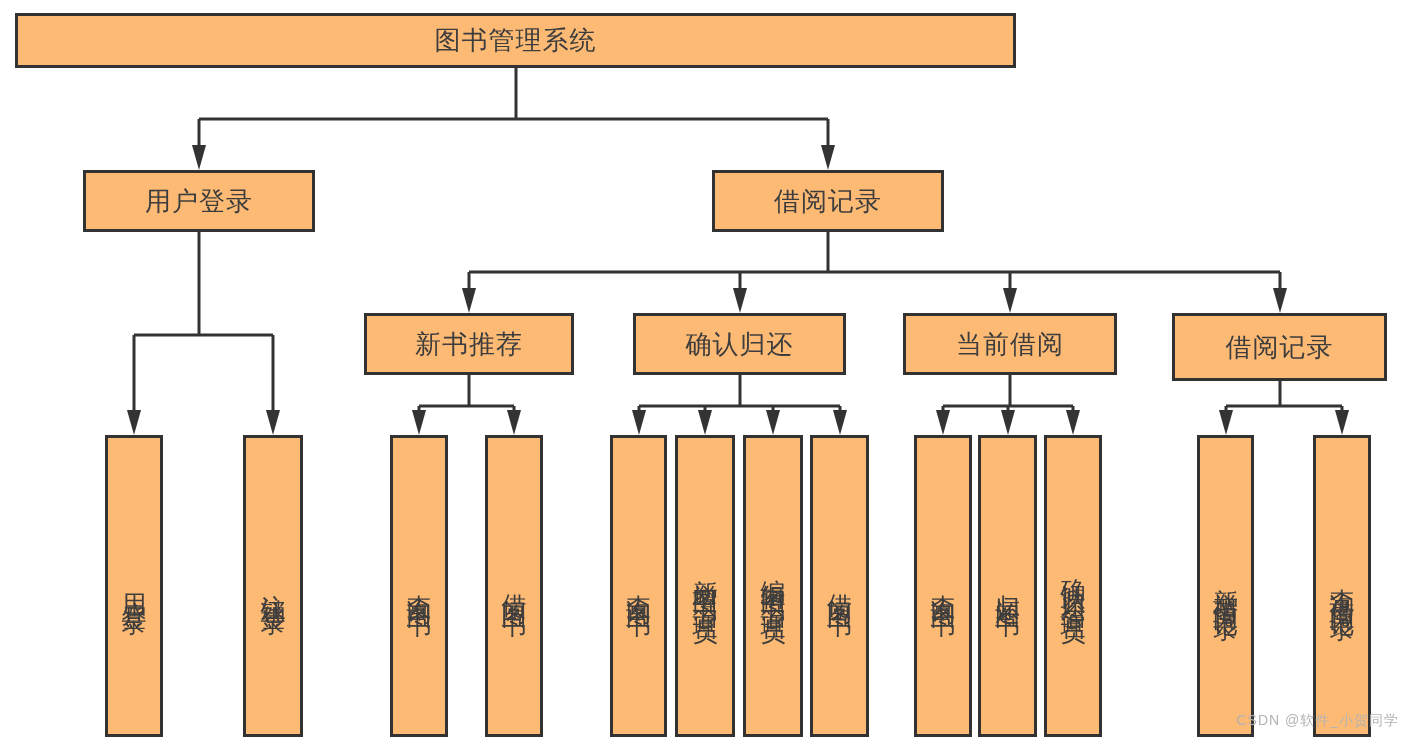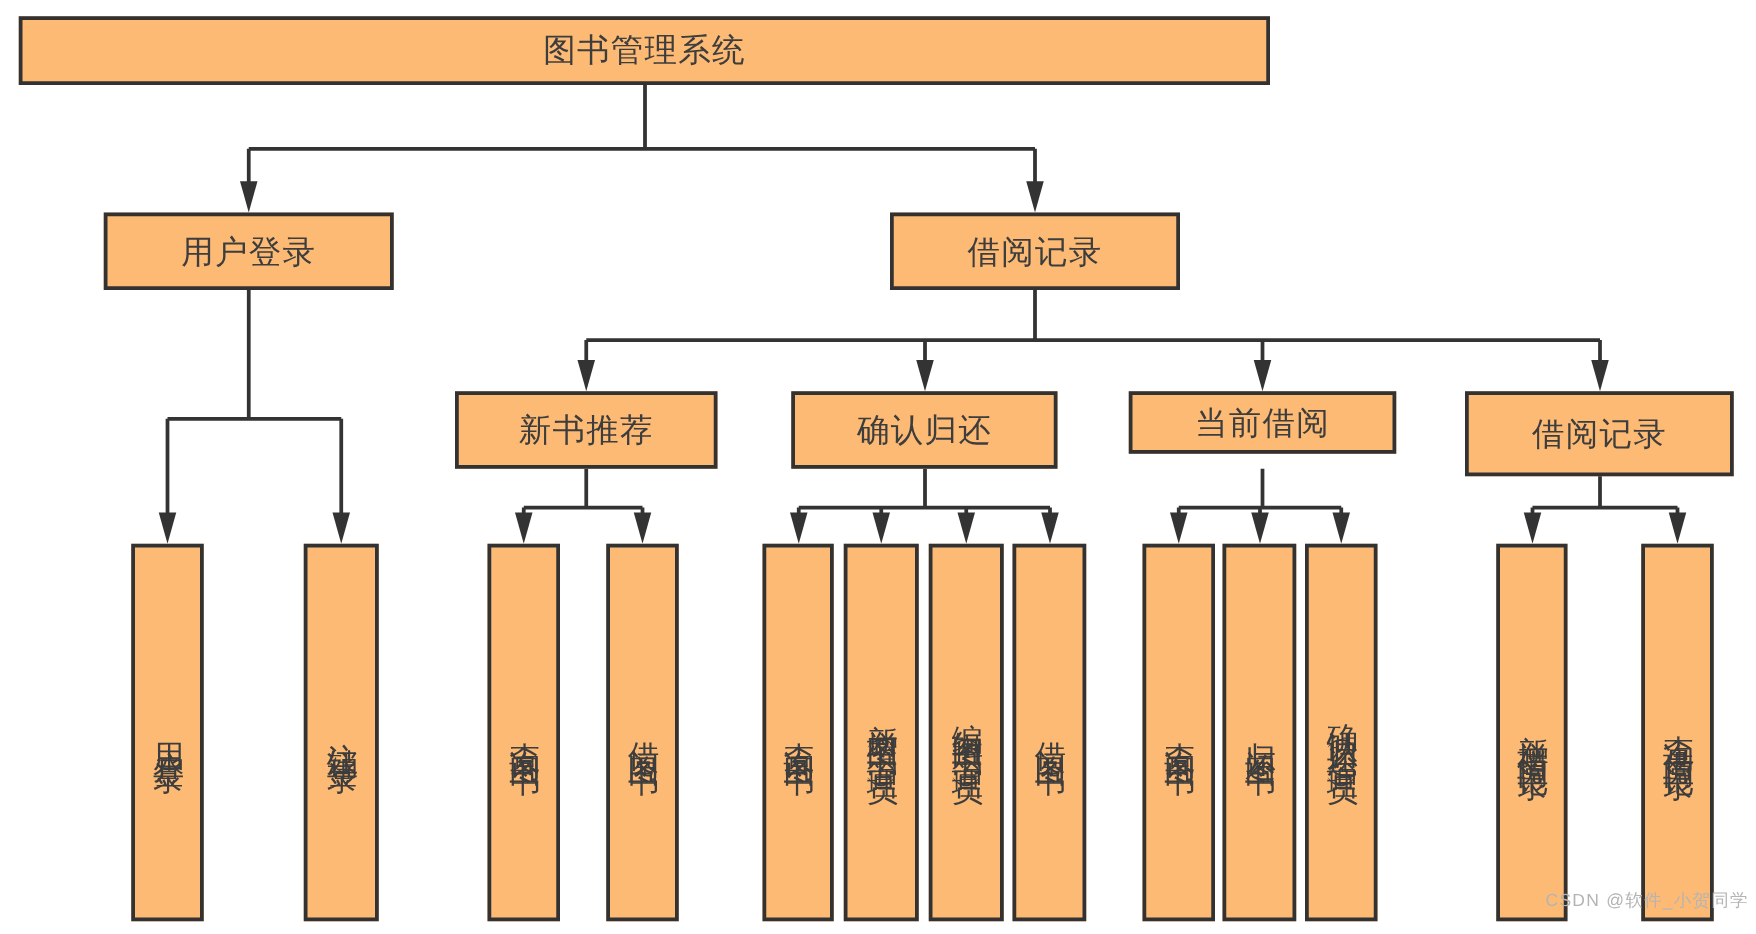--- a/index.html
+++ b/index.html
@@ -47,21 +47,21 @@
     color: #3d3d3d;
     white-space: nowrap;
     line-height: 1.15;
   }
   
   .root-box   { left: 15px;  top: 13px;  width: 1001px; height: 55px; }
   .n-user     { left: 83px;  top: 170px; width: 232px;  height: 62px; }
   .n-bookmgmt { left: 712px; top: 170px; width: 232px;  height: 62px; }
   .m-newrec   { left: 364px; top: 313px; width: 210px;  height: 62px; }
   .m-borrow   { left: 633px; top: 313px; width: 213px;  height: 62px; }
-  .m-current  { left: 903px; top: 313px; width: 214px;  height: 50px; text-align: right; }
+  .m-current  { left: 903px; top: 313px; width: 214px;  height: 62px; text-align: right; }
   .m-records  { left: 1172px;top: 313px; width: 215px;  height: 68px; }
   .leaf { top: 435px; height: 302px; }
   .a1 { left: 105px;  width: 58px; }
   .a2 { left: 243px;  width: 60px; }
   .b1 { left: 390px;  width: 58px; }
   .b2 { left: 485px;  width: 58px; }
   .c1 { left: 610px;  width: 57px; }
   .c2 { left: 675px;  width: 60px; }
   .c3 { left: 743px;  width: 60px; }
   .c4 { left: 810px;  width: 59px; }

